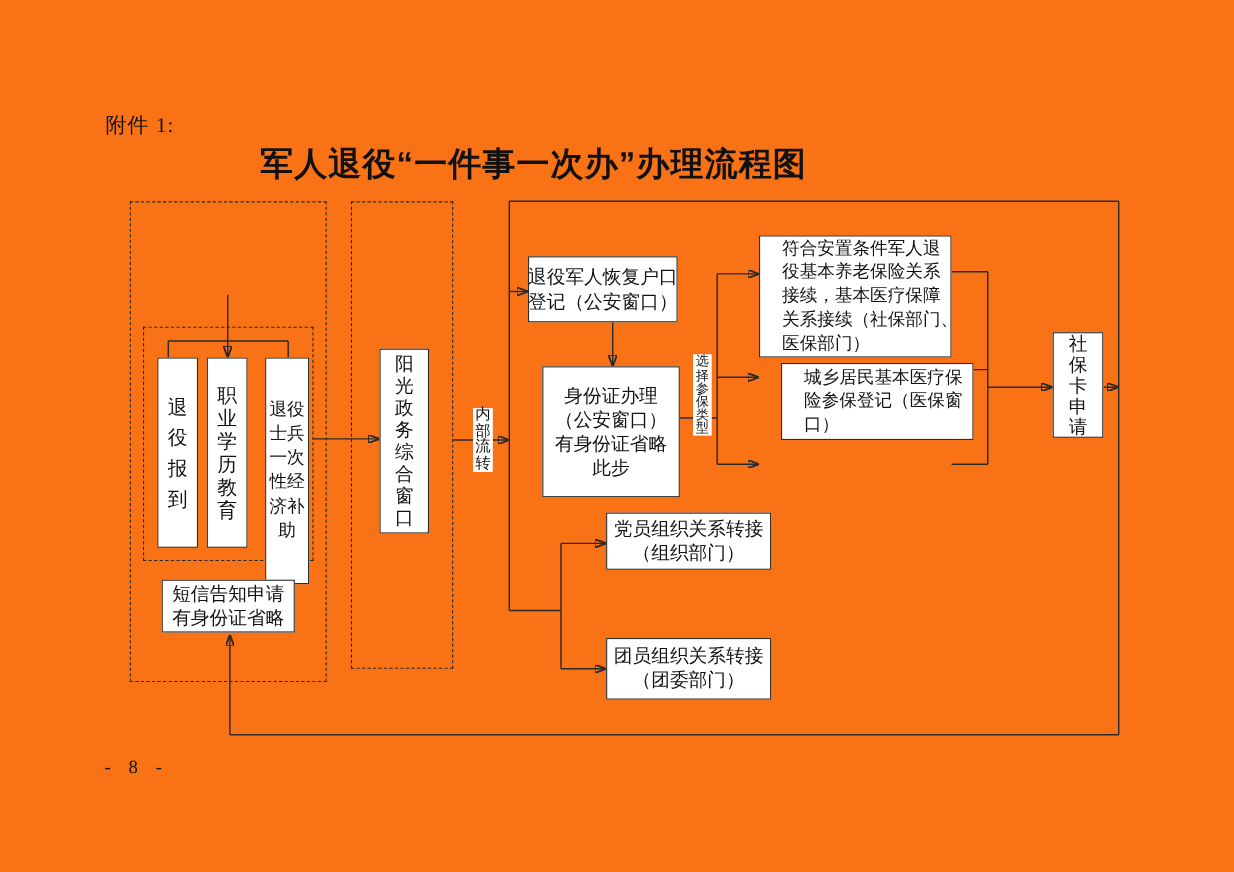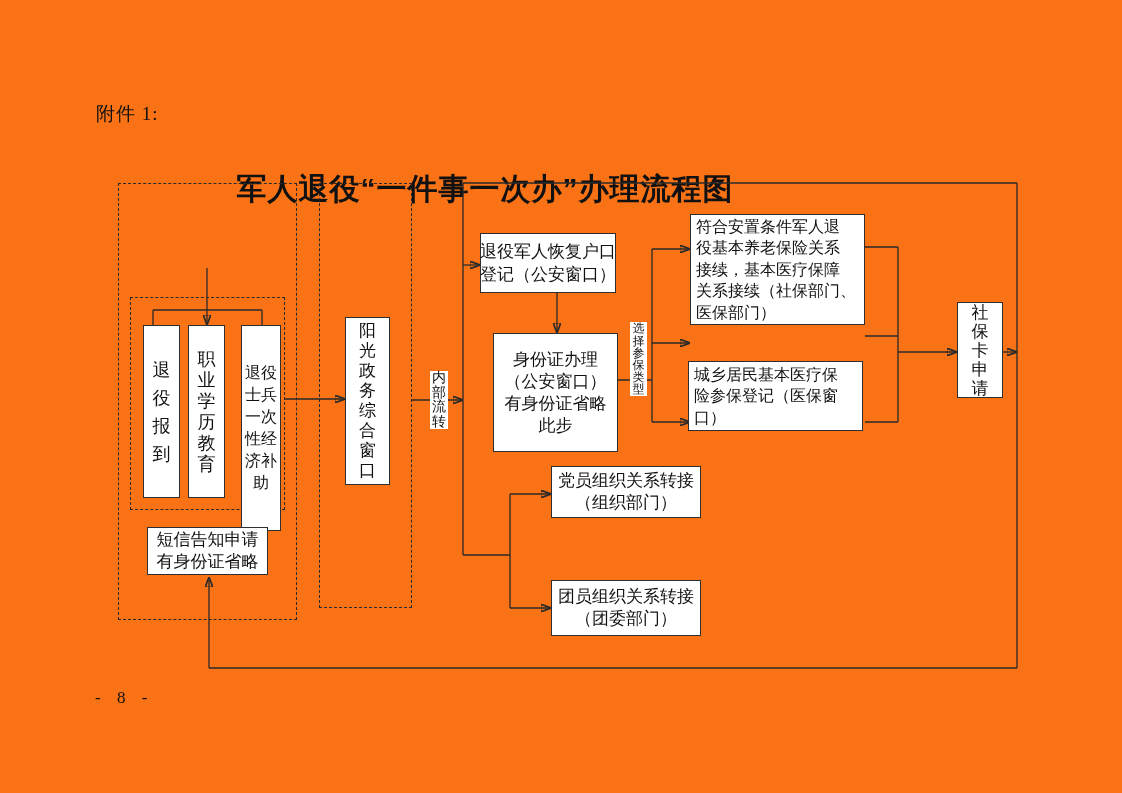--- a/index.html
+++ b/index.html
@@ -2,28 +2,28 @@
 <html><head>
 <meta charset="utf-8">
 <style>
   html,body{margin:0;padding:0;background:#ffffff;}
   body{font-family:"Liberation Serif", serif; color:#111;}
   #page{position:relative;width:1122px;height:793px;background:#f97316;overflow:hidden;}
 
   .attach{position:absolute;left:96px;top:101px;font-size:19px;letter-spacing:1px;}
   .title{position:absolute;left:0;top:129px;width:970px;text-align:center;
          font-size:30px;font-weight:700;letter-spacing:1px;
-         font-family:"Liberation Sans", sans-serif;margin-top:40px;}
+         font-family:"Liberation Sans", sans-serif;}
   .pagenum{position:absolute;left:95px;top:688px;font-size:17px;letter-spacing:6px;}
 
   .dashedbox{position:absolute;border:1.5px dashed #2a2a2a;box-sizing:border-box;}
   .node{position:absolute;border:1.5px solid #2e2e2e;box-sizing:border-box;
         display:flex;align-items:center;justify-content:center;
         white-space:pre;text-align:center;background:#fff;}
-  .node.leftalign{justify-content:flex-start;text-align:left;padding-left:5px;}
+  .node.leftalign{justify-content:flex-start;text-align:left;padding-left:20px;}
   .vlabel{position:absolute;white-space:pre;text-align:center;background:#fff;
           display:flex;align-items:center;justify-content:center;}
 
   svg.wires{position:absolute;left:0;top:0;width:1122px;height:793px;pointer-events:none;}
   svg.wires path{stroke:#2a2a2a;stroke-width:1.3;fill:none;}
 </style>
 </head>
 <body>
 
 <div id="page">
@@ -113,21 +113,21 @@
 参
 保
 类
 型</div>
 
   <div class="node leftalign" style="left:690px;top:214px;width:175px;height:111px;font-size:16px;line-height:21.5px;">符合安置条件军人退
 役基本养老保险关系
 接续，基本医疗保障
 关系接续（社保部门、
 医保部门）</div>
-  <div class="node leftalign" style="left:688px;top:330px;width:175px;height:70px;font-size:16px;line-height:21.5px;margin-top:31px;">城乡居民基本医疗保
+  <div class="node leftalign" style="left:710px;top:330px;width:175px;height:70px;font-size:16px;line-height:21.5px;">城乡居民基本医疗保
 险参保登记（医保窗
 口）</div>
 
   <div class="node" style="left:957px;top:302px;width:46px;height:96px;font-size:17px;line-height:19px;">社
 保
 卡
 申
 请</div>
 
   <div class="node" style="left:551px;top:466px;width:150px;height:52px;font-size:17px;line-height:22px;">党员组织关系转接

